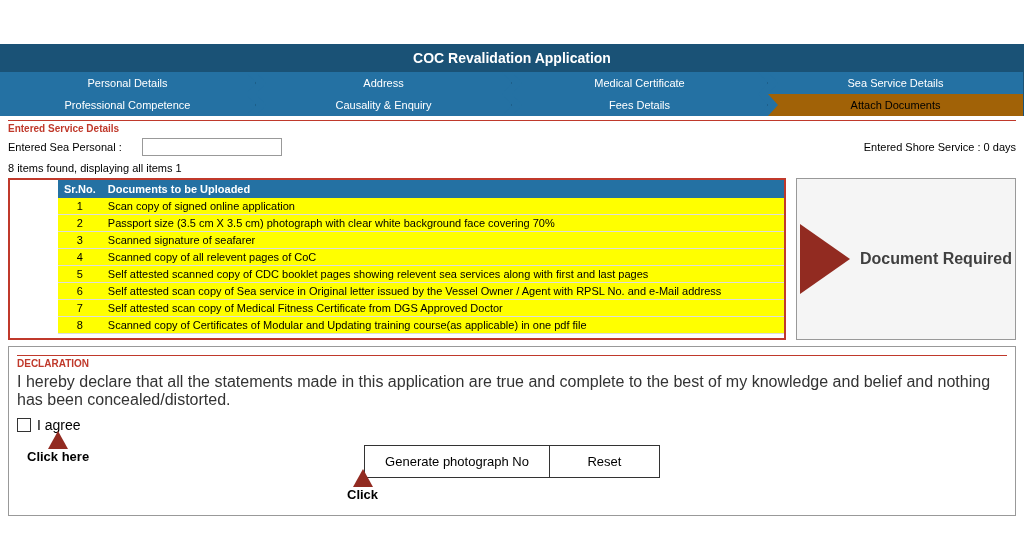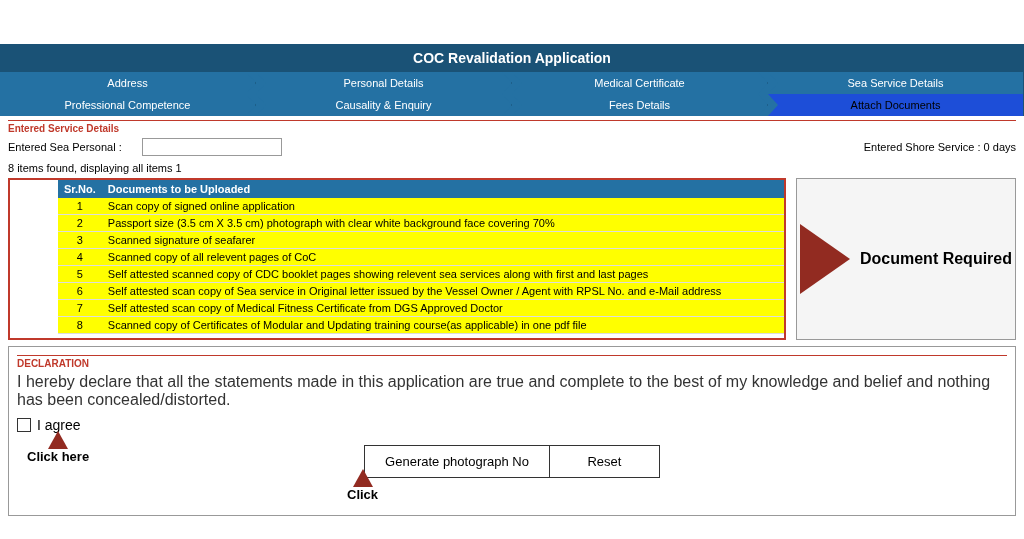--- a/index.html
+++ b/index.html
@@ -31,21 +31,21 @@
       clip-path: polygon(0 0, calc(100% - 10px) 0, 100% 50%, calc(100% - 10px) 100%, 0 100%, 10px 50%);
       background: #2471a3;
     }
     .nav-tab:first-child {
       clip-path: polygon(0 0, calc(100% - 10px) 0, 100% 50%, calc(100% - 10px) 100%, 0 100%);
     }
     .nav-tab:last-child {
       clip-path: polygon(0 0, 100% 0, 100% 100%, 0 100%, 10px 50%);
     }
     .nav-tab.active {
-      background: #1d4ed8;
+      background: #a16207;
       color: #000;
     }
 
     
     .section-label {
       color: #c0392b;
       font-size: 10px;
       font-weight: bold;
       border-top: 1px solid #c0392b;
       padding-top: 2px;
@@ -119,21 +119,21 @@
     .arrow-shape {
       width: 0;
       height: 0;
       border-top: 35px solid transparent;
       border-bottom: 35px solid transparent;
       border-left: 50px solid #922b21;
     }
     .doc-required-text {
       font-size: 16px;
       font-weight: bold;
-      color: #000000;
+      color: #404040;
       text-align: center;
     }
 
     
     .declaration-section {
       border: 1px solid #999;
       padding: 8px;
       margin-top: 4px;
     }
     .declaration-text {
@@ -199,22 +199,22 @@
     }
   </style>
 </head>
 <body>
 
 <div class="page-wrapper">
 
   <div class="title-bar">COC Revalidation Application</div>
 
   <div class="nav-row">
+    <div class="nav-tab">Personal Details</div>
     <div class="nav-tab">Address</div>
-    <div class="nav-tab">Personal Details</div>
     <div class="nav-tab">Medical Certificate</div>
     <div class="nav-tab">Sea Service Details</div>
   </div>
 
   <div class="nav-row">
     <div class="nav-tab">Professional Competence</div>
     <div class="nav-tab">Causality &amp; Enquiry</div>
     <div class="nav-tab">Fees Details</div>
     <div class="nav-tab active">Attach Documents</div>
   </div>

